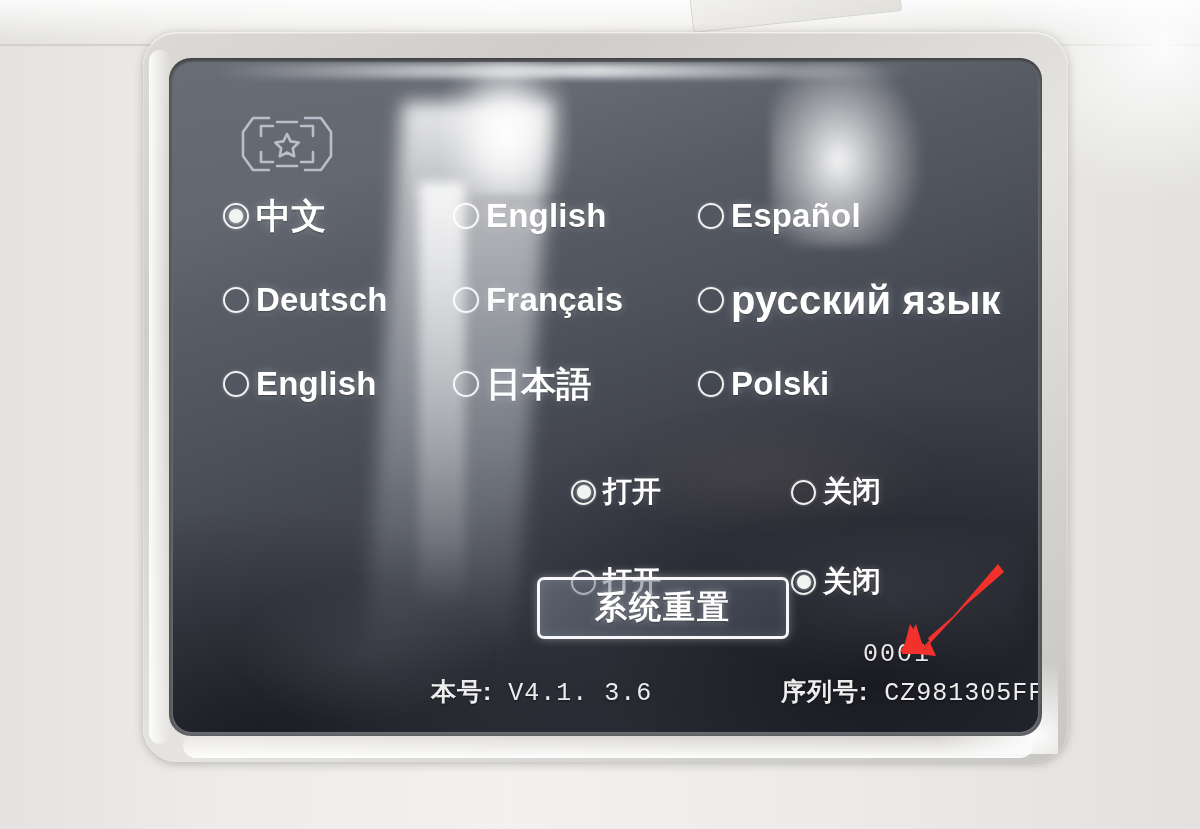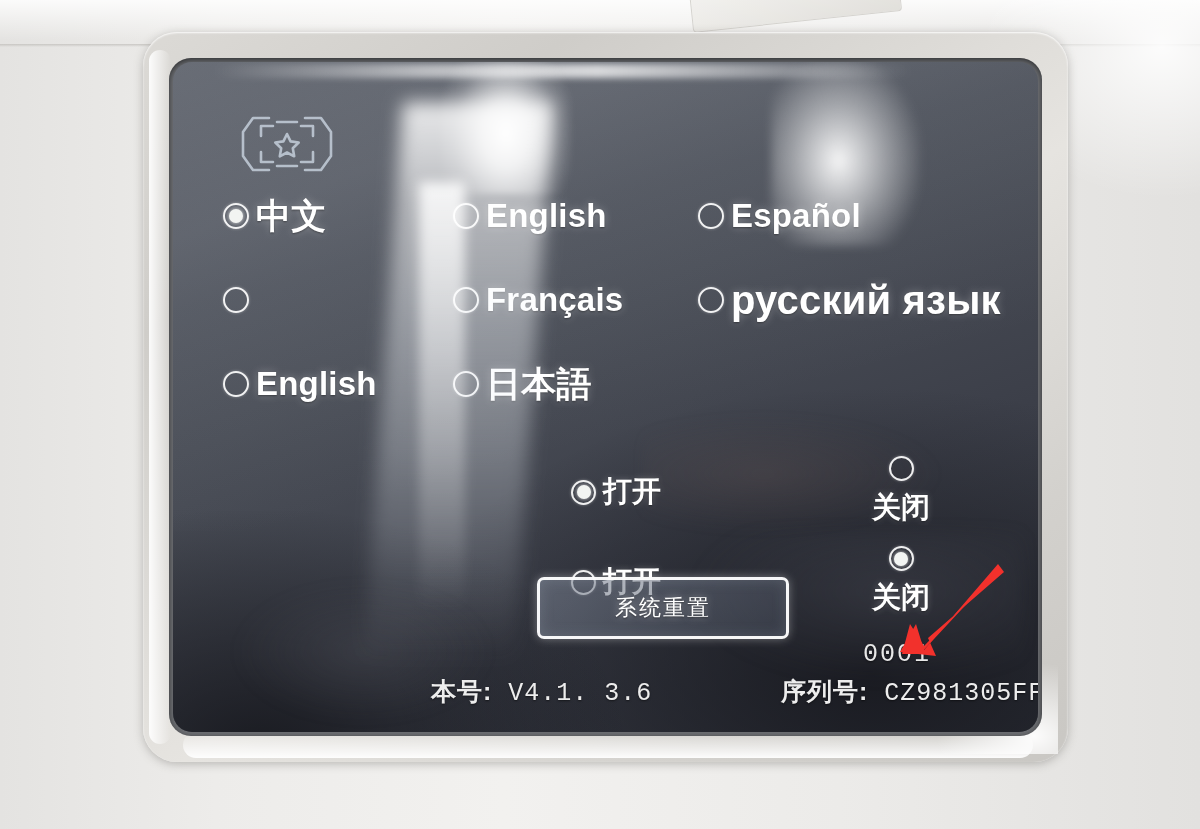--- a/index.html
+++ b/index.html
@@ -248,21 +248,21 @@
   .lbl.ru  { font-size: 40px; }
 
   
   .toggles {
     position: absolute;
     left: 398px; top: 385px;
     width: 460px;
   }
   .tog-row { display: flex; height: 90px; align-items: center; }
   .tog-left  { width: 220px; }
-  .tog-right { width: 220px; flex-direction: column; }
+  .tog-right { width: 220px; }
   .tog-lbl {
     color: #fff;
     font-size: 29px;
     font-weight: 700;
     text-shadow: 0 0 6px rgba(255,255,255,.26), 0 1px 2px rgba(0,0,0,.5);
   }
 
   
   .reset-btn {
     position: absolute;
@@ -272,22 +272,22 @@
     border: 3px solid rgba(255,255,255,.96);
     background: linear-gradient(135deg, rgba(124,132,148,.55), rgba(70,76,90,.55));
     display: flex;
     align-items: center;
     justify-content: center;
     box-shadow: 0 0 10px rgba(255,255,255,.35), inset 0 0 14px rgba(170,180,196,.22);
     cursor: pointer;
   }
   .reset-lbl {
     color: #fff;
-    font-size: 22px;
-    font-weight: 400;
+    font-size: 32px;
+    font-weight: 700;
     letter-spacing: 2px;
     text-shadow: 0 0 8px rgba(255,255,255,.45), 0 1px 2px rgba(0,0,0,.5);
   }
 
   
   .foot-code {
     position: absolute;
     left: 690px; top: 578px;
     color: #e8e8e8;
     font-family: "Liberation Mono", "DejaVu Sans Mono", monospace;
@@ -379,39 +379,44 @@
               </div>
               <div class="opt col3">
                 <span class="radio"></span>
                 <span class="lbl">Español</span>
               </div>
             </div>
 
             <div class="lang-row">
               <div class="opt col1">
                 <span class="radio"></span>
+                <span class="lbl">Deutsch</span>
               </div>
               <div class="opt col2">
                 <span class="radio"></span>
                 <span class="lbl">Français</span>
               </div>
               <div class="opt col3">
                 <span class="radio"></span>
                 <span class="lbl ru">русский язык</span>
               </div>
             </div>
 
             <div class="lang-row">
               <div class="opt col1">
                 <span class="radio"></span>
                 <span class="lbl">English</span>
               </div>
               <div class="opt col2">
                 <span class="radio"></span>
                 <span class="lbl cjk">日本語</span>
+              </div>
+              <div class="opt col3">
+                <span class="radio"></span>
+                <span class="lbl">Polski</span>
               </div>
             </div>
 
 
           </div>
 
           <div class="toggles">
 
             <div class="tog-row">
               <div class="opt tog-left">

